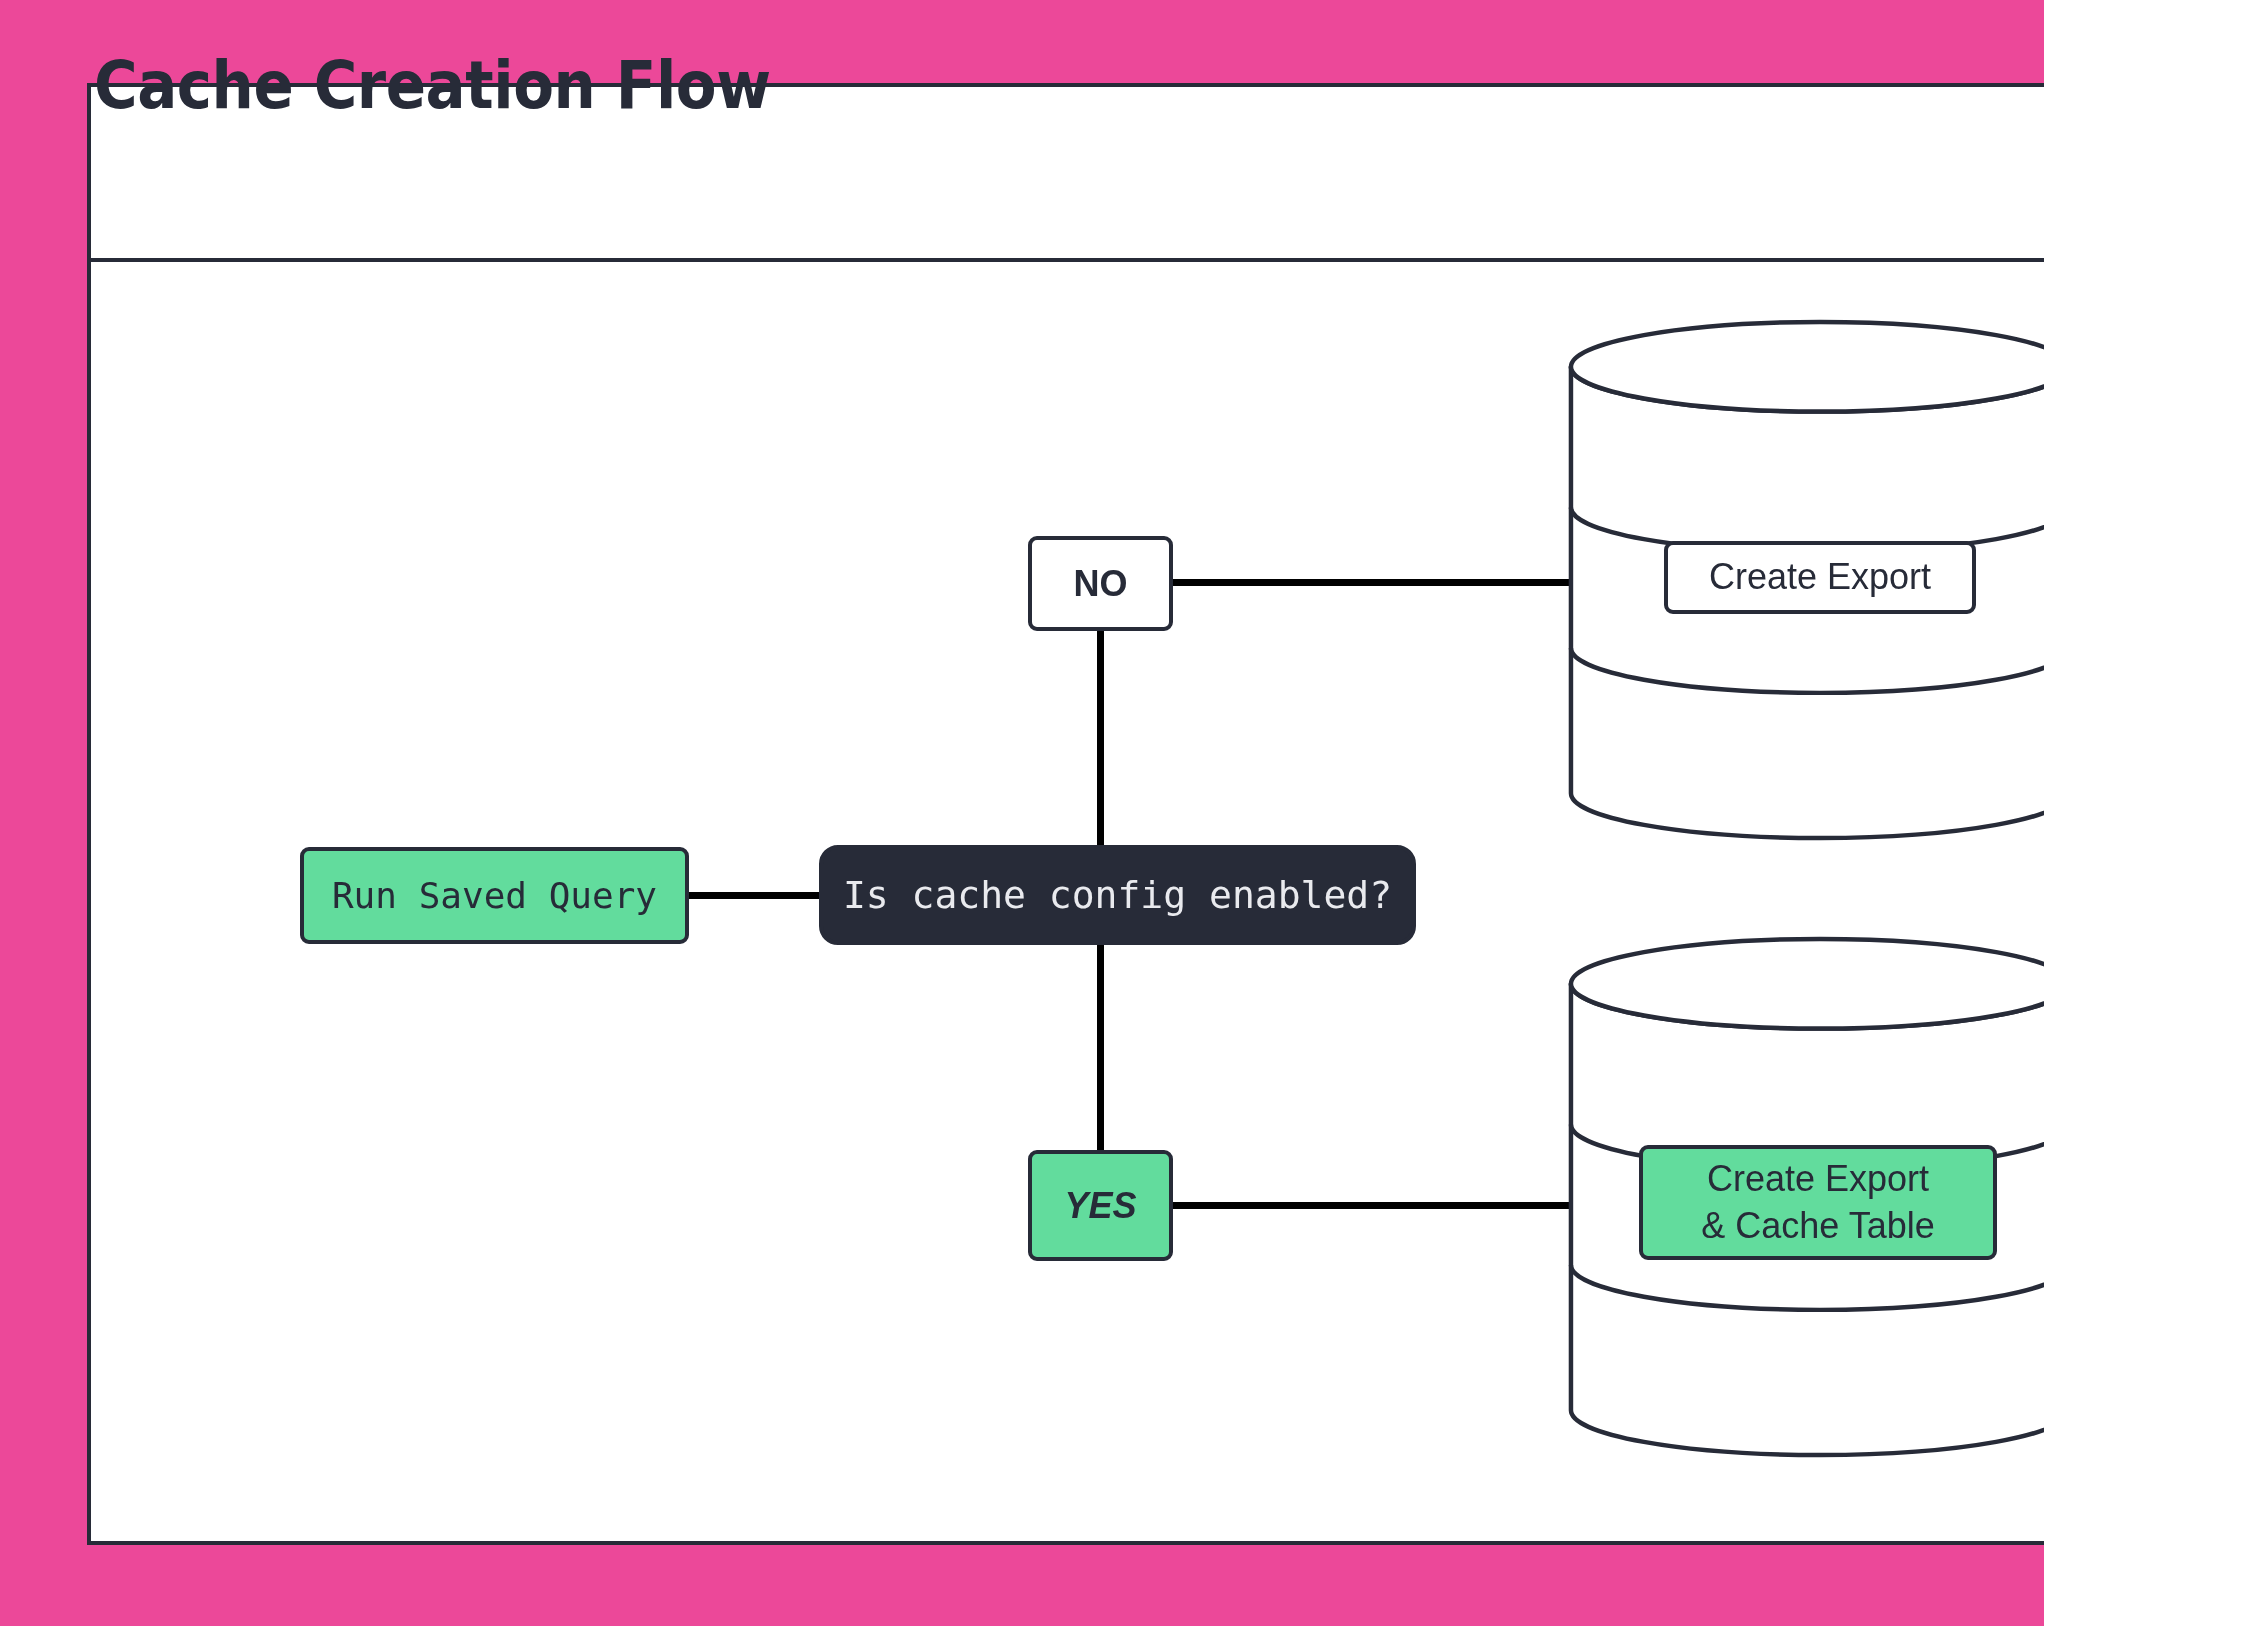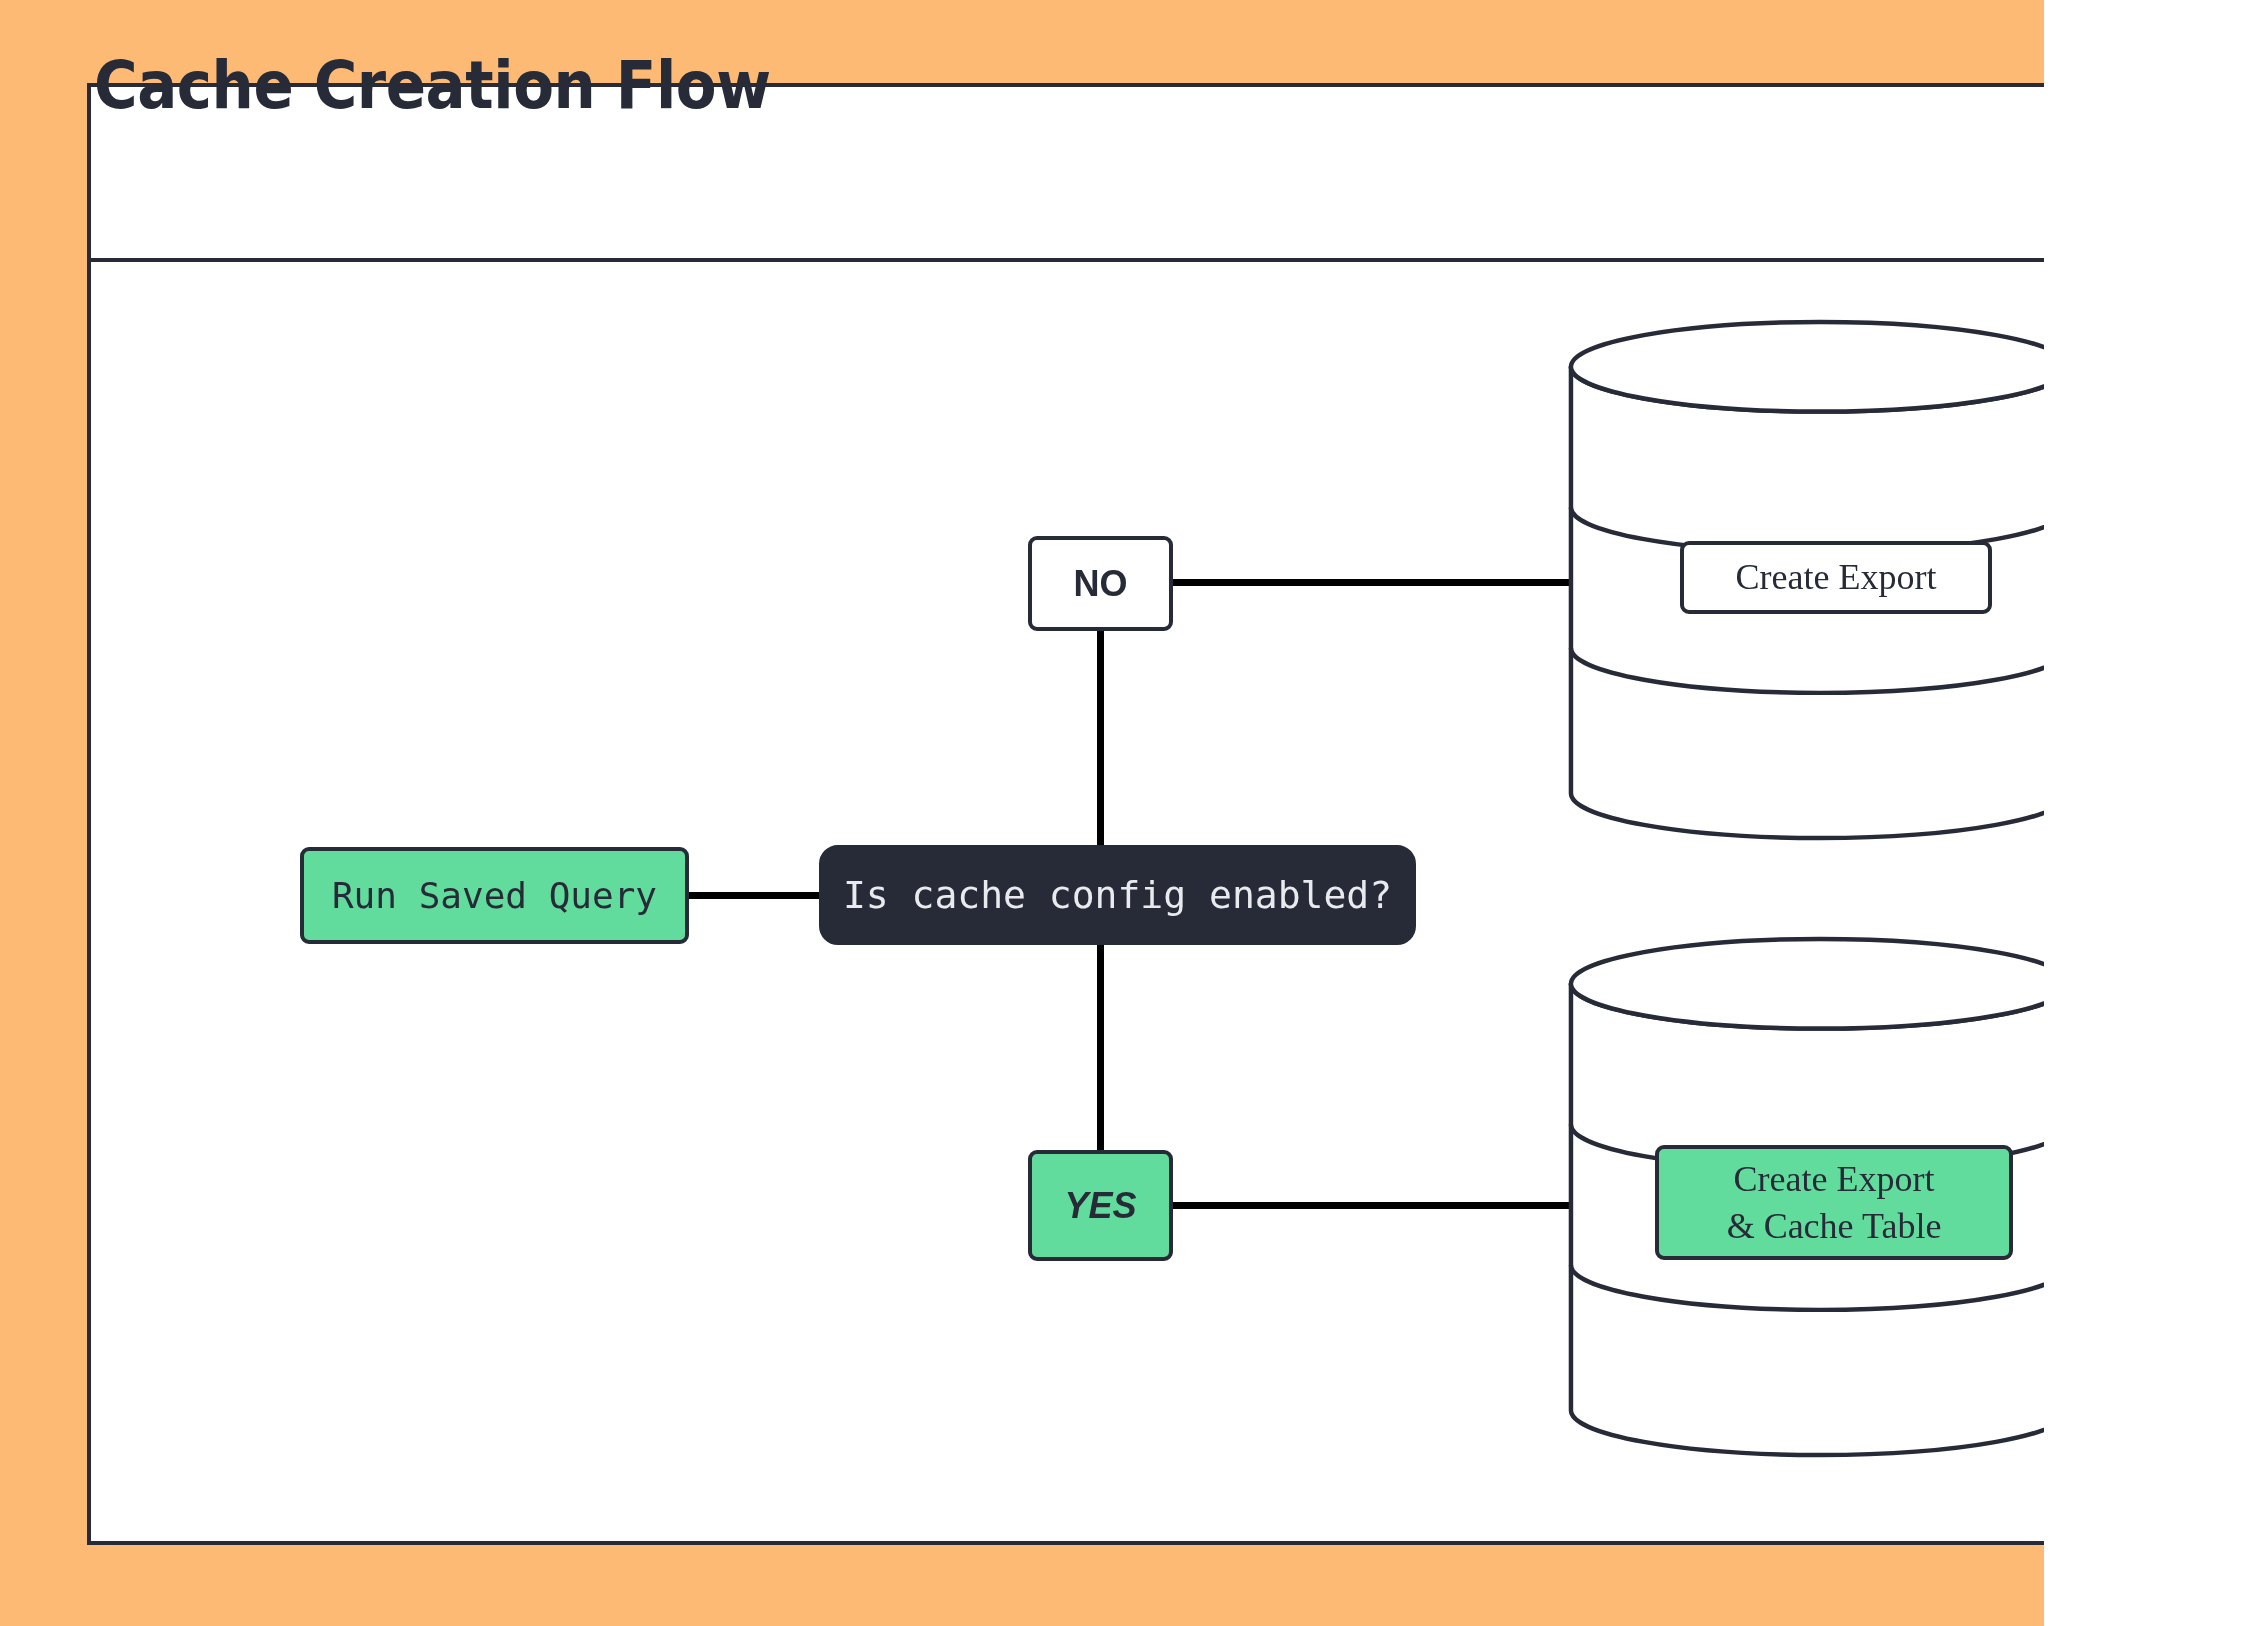--- a/index.html
+++ b/index.html
@@ -1,21 +1,21 @@
 <!DOCTYPE html>
 <html style="font-size:14.3px"><head>
 <meta charset="utf-8">
 <style>
   html,body{margin:0;padding:0;background:#ffffff;}
   body{
     width:2268px;height:1626px;
     font-family:"Liberation Sans", sans-serif;
     -webkit-font-smoothing:antialiased;
   }
-  #canvas{position:relative;width:2044px;height:1626px;overflow:hidden;background:#fdba74;}
+  #canvas{position:relative;width:2044px;height:1626px;overflow:hidden;background:#ec4899;}
 
   
   .frame{
     position:absolute;left:87px;top:83px;width:2093px;height:1462px;
     border:4.5px solid #272b38;box-sizing:border-box;background:#fff;
   }
   .title-bar{
     position:absolute;left:87px;top:83px;width:2093px;height:179px;
     border-bottom:4.5px solid #272b38;box-sizing:border-box;
   }
@@ -50,23 +50,23 @@
   #node-no{left:1028px;top:536px;width:145px;height:95px;font-size:36px;}
   #node-yes{left:1028px;top:1150px;width:145px;height:111px;font-size:36px;font-style:italic;}
 
   
   .cylinder{position:absolute;}
   .cylinder svg{display:block;overflow:visible;}
   .cyl-label{
     position:absolute;box-sizing:border-box;
     display:flex;align-items:center;justify-content:center;
     border:4.5px solid #272b38;border-radius:9px;
-    font-family:Liberation Serif, serif;
+    font-family:Liberation Sans, sans-serif;
     color:#272b38;font-size:36px;line-height:1.28;
-    text-align:center;white-space:pre;margin-left:16px;
+    text-align:center;white-space:pre;
   }
   #cyl-top{left:1569px;top:322px;}
   #cyl-bottom{left:1569px;top:939px;}
   #label-create-export{
     left:1664px;top:541px;width:312px;height:73px;background:#ffffff;
   }
   #label-create-export-cache{
     left:1639px;top:1145px;width:358px;height:115px;background:#62dc9d;
   }
 </style>

